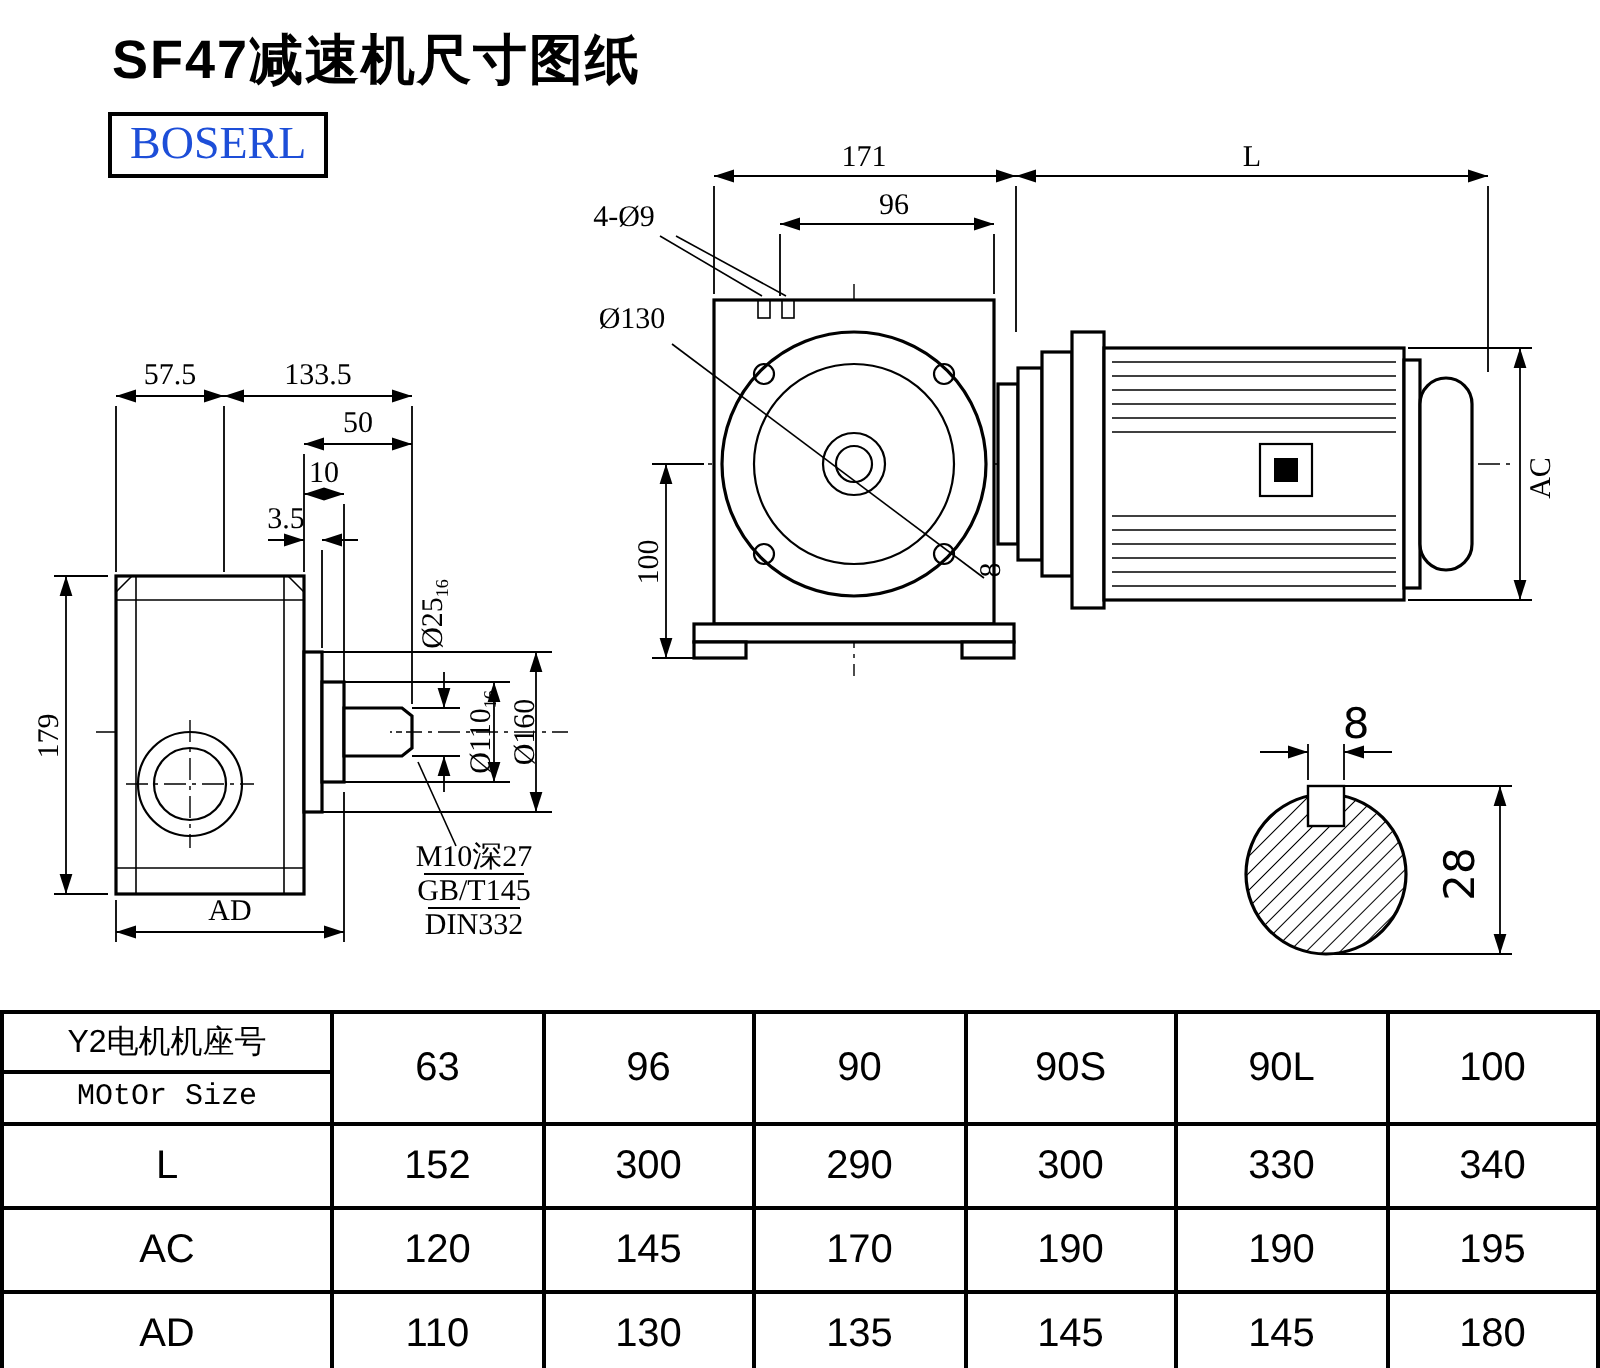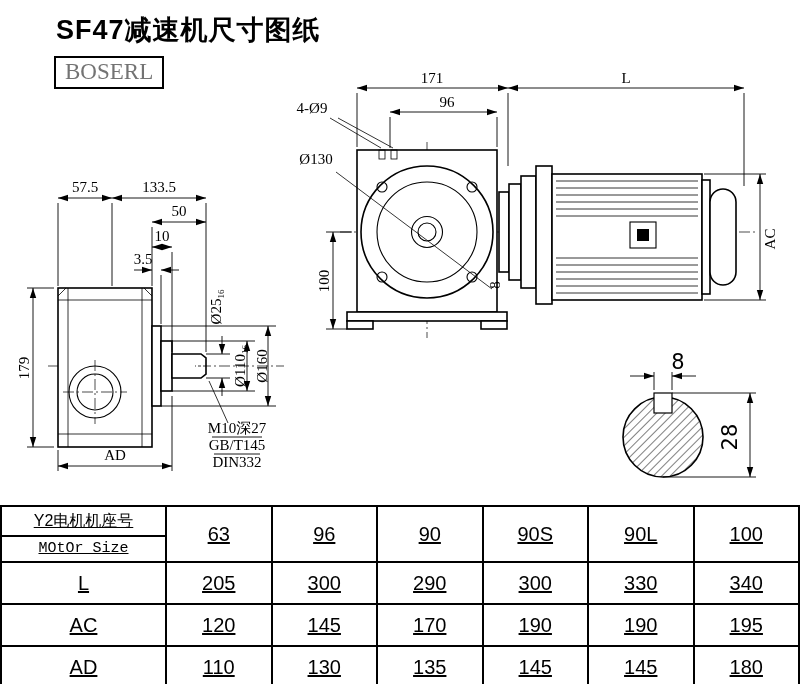--- a/index.html
+++ b/index.html
@@ -1,31 +1,31 @@
 <!DOCTYPE html>
 <html><head>
 <meta charset="utf-8">
 <style>
   * { margin:0; padding:0; box-sizing:border-box; }
   html,body { width:800px; height:684px; background:#fff; font-family:"Liberation Sans",sans-serif; }
   #sheet { position:relative; width:800px; height:684px; background:#fff; overflow:hidden; color:#000; }
   .title { position:absolute; left:56px; top:12px; font-size:27px; font-weight:bold; letter-spacing:1px; }
-  .logo { position:absolute; left:54px; top:56px; border:2px solid #000; color:#737373;
+  .logo { position:absolute; left:54px; top:56px; border:2px solid #000; color:#1d4ed8;
           font-family:"Liberation Serif",serif; font-size:23px; padding:1px 9px 2px; }
   #dwg { position:absolute; left:0; top:0; }
   #dwg text { font-family:"Liberation Serif","DejaVu Serif",serif; fill:#000; font-size:15px; }
   #dwg .big { font-family:"DejaVu Sans",sans-serif; font-size:21px; }
   #dwg .obj  { fill:#fff; stroke:#000; stroke-width:1.6; }
   #dwg .obj2 { fill:none; stroke:#000; stroke-width:1.1; }
   #dwg .thin { fill:none; stroke:#000; stroke-width:0.8; }
   #dwg .dim  { fill:none; stroke:#000; stroke-width:0.9; }
   #dwg .cl   { fill:none; stroke:#000; stroke-width:0.7; stroke-dasharray:11 3 2 3; }
   #dims { position:absolute; left:0; top:505px; width:800px; border-collapse:collapse; table-layout:fixed; background:#fff; }
   #dims td { border:2px solid #000; text-align:center; vertical-align:middle; font-size:20px; padding:0; }
-  #dims tr { height:42px;text-decoration:underline; }
+  #dims tr { height:42px; }
   #dims tr.hdr { height:52px; }
   .cn { font-size:16px; border-bottom:2px solid #000; padding:4px 2px 3px; }
   .en { font-family:"Liberation Mono",monospace; font-size:15px; padding:3px 16px 4px; }
 </style>
 </head>
 <body>
 
 <div id="sheet">
 
   <div class="title">SF47减速机尺寸图纸</div>
@@ -223,21 +223,21 @@
       </td>
       <td>63</td>
       <td>96</td>
       <td>90</td>
       <td>90S</td>
       <td>90L</td>
       <td>100</td>
     </tr>
     <tr>
       <td>L</td>
-      <td>205</td>
+      <td>152</td>
       <td>300</td>
       <td>290</td>
       <td>300</td>
       <td>330</td>
       <td>340</td>
     </tr>
     <tr>
       <td>AC</td>
       <td>120</td>
       <td>145</td>

